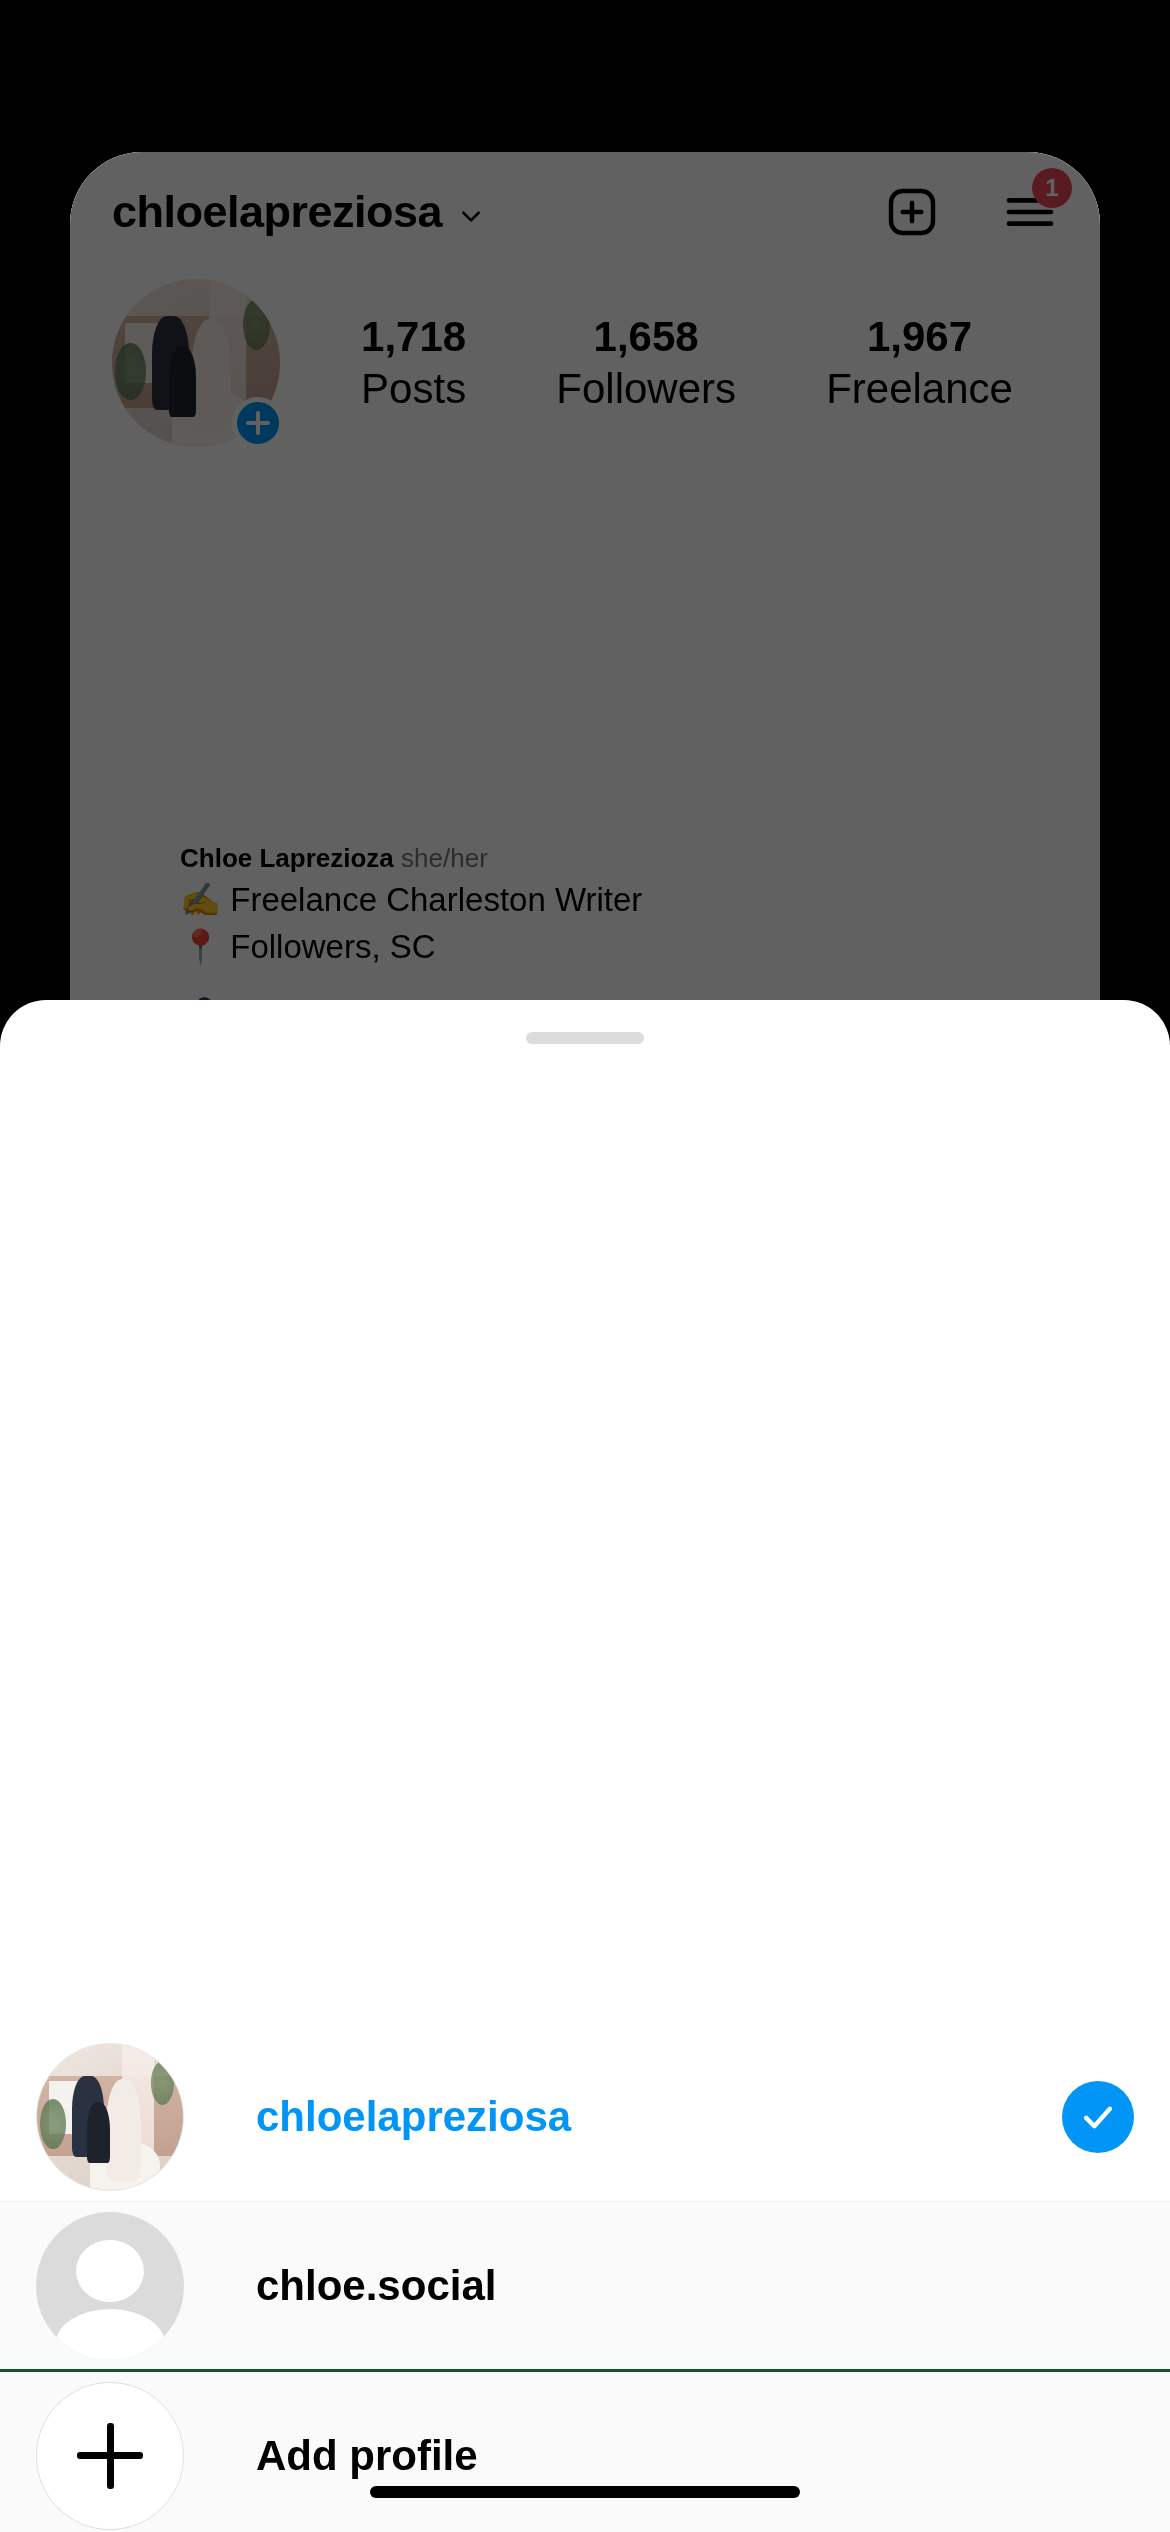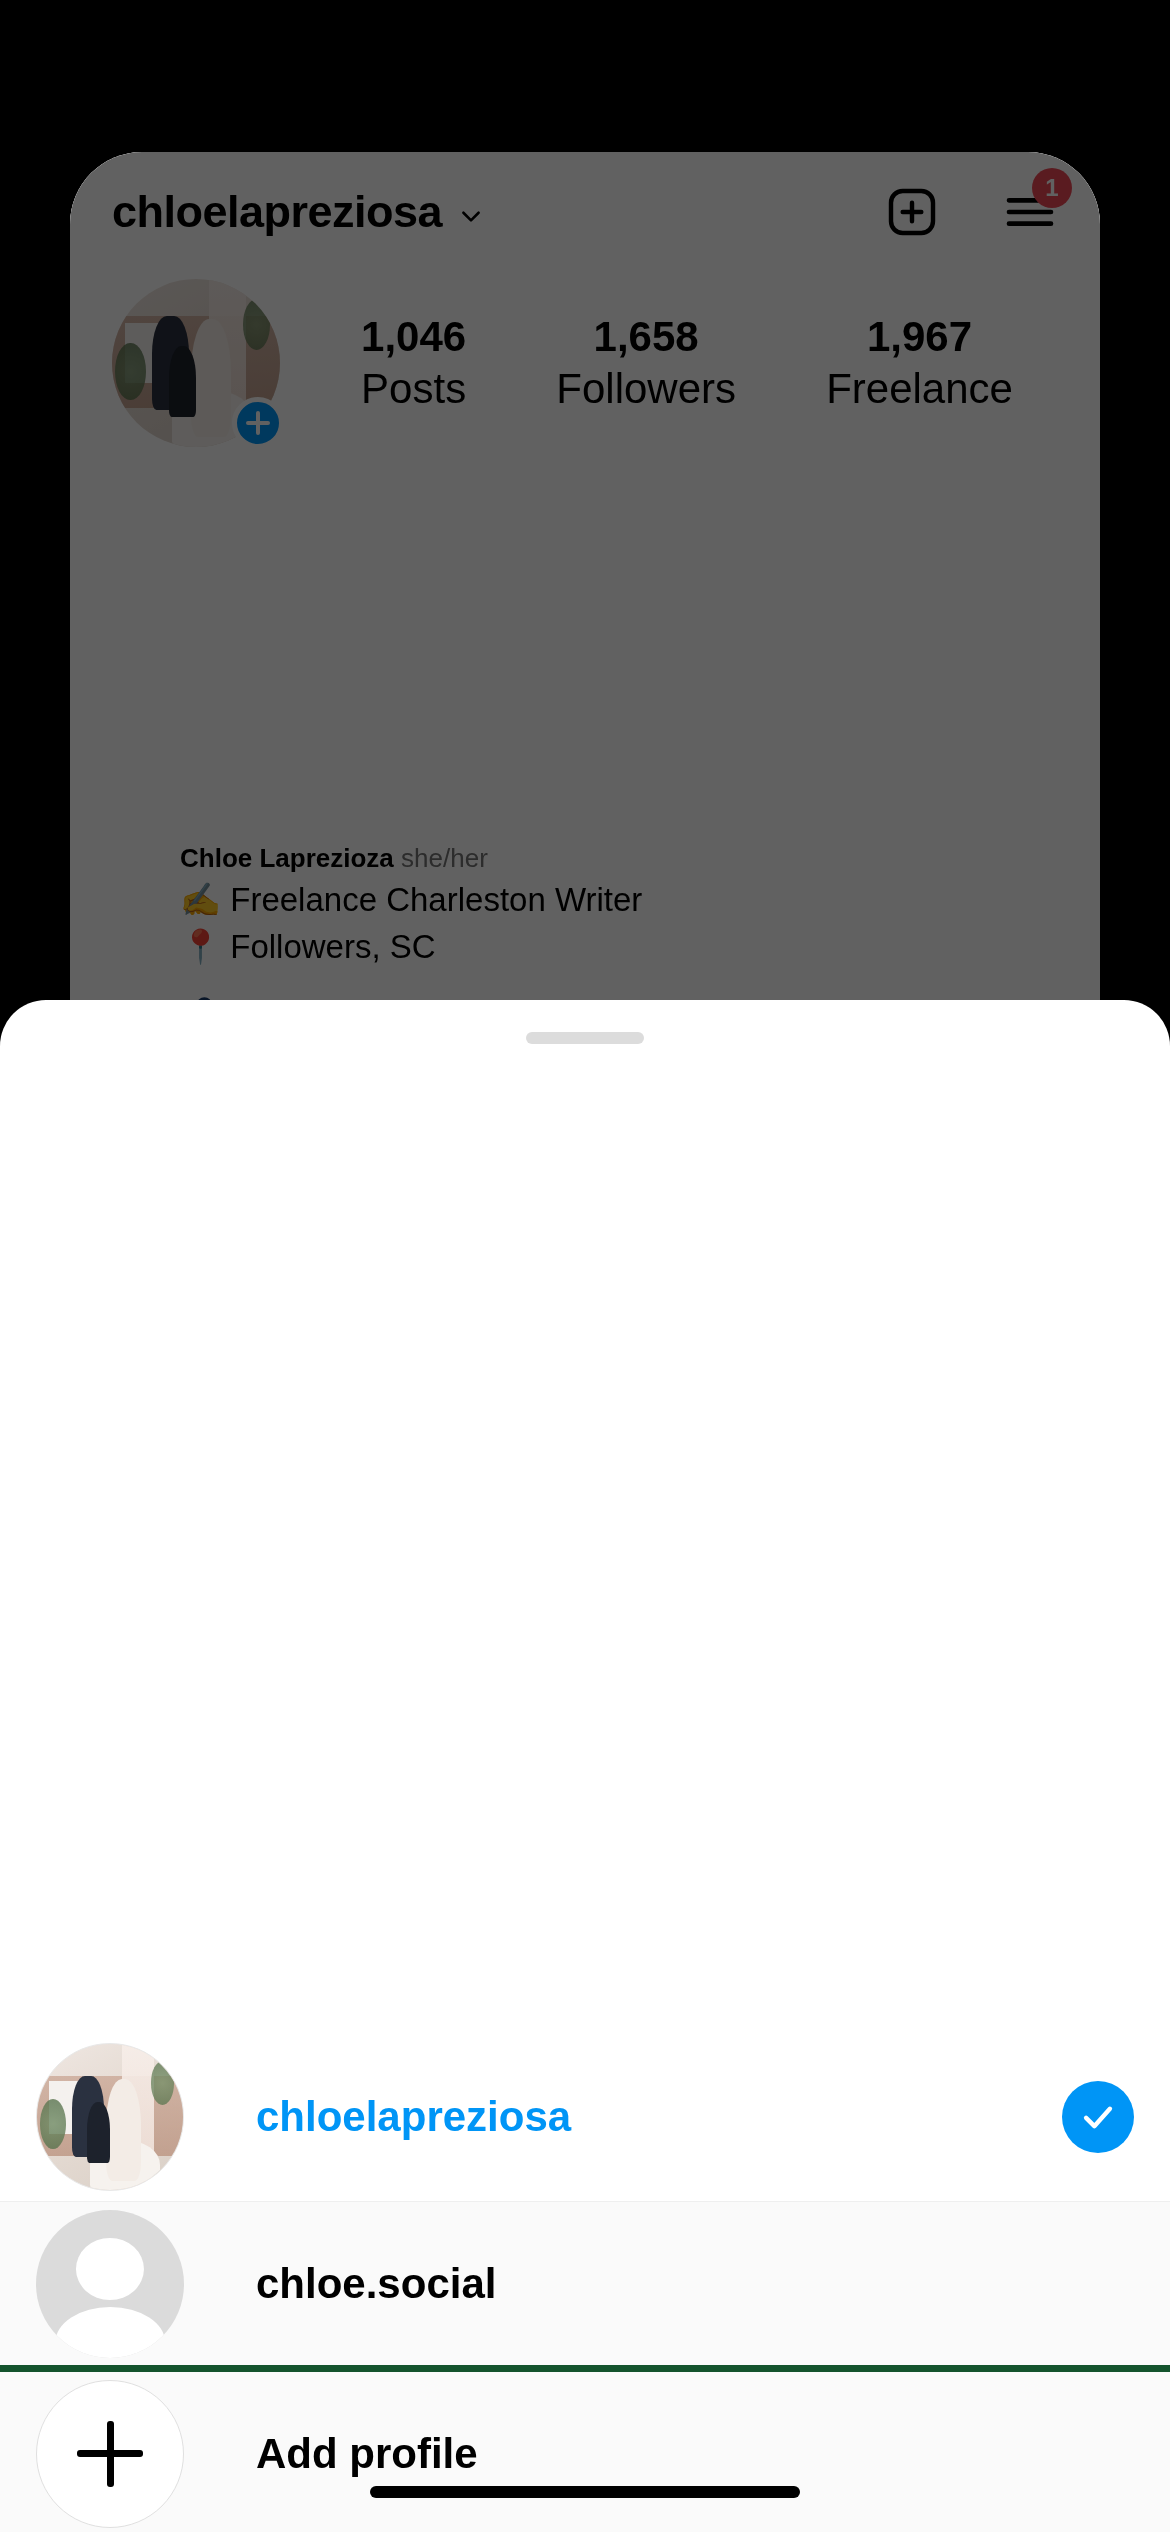--- a/index.html
+++ b/index.html
@@ -126,21 +126,21 @@
     overflow:hidden;
   }
   #sheet-top { height:1000px; }
   .drag-handle {
     width:118px; height:12px; border-radius:6px; background:#dcdcdc;
     margin:32px auto 0;
   }
   .acct-row {
     display:flex; align-items:center;
     height:170px; padding:0 36px;
-    border-bottom:7px solid #14532d;
+    border-bottom:3px solid #14532d;
   }
   .acct-row.current { background:#fff; border-bottom:1px solid #efefef; }
   .acct-row.alt { background:#fafafa; }
   .acct-av { width:148px; height:148px; border-radius:50%; flex:none; overflow:hidden; position:relative; }
   .acct-av.photo {
     background:linear-gradient(150deg,#efe7e2 0%,#e6dcd4 40%,#d9cfc6 100%);
     border:1px solid #e8e8e8;
   }
   .acct-av.photo .wall { position:absolute; left:0; top:22%; width:100%; height:55%; background:linear-gradient(180deg,#c9a593,#b9907c); opacity:.75; }
   .acct-av.photo .window { position:absolute; left:8%; top:26%; width:34%; height:36%; background:#f4f1ee; }
@@ -224,21 +224,21 @@
               <div class="greenery2"></div>
             <div class="gown"></div>
               <div class="groom"></div>
               <div class="bride"></div>
               <div class="child"></div>
           </div>
           <div class="avatar-plus"></div>
         </div>
         <div class="stats">
           <div class="stat">
-            <div class="stat-num">1,046</div>
+            <div class="stat-num">1,718</div>
             <div class="stat-lbl">Posts</div>
           </div>
           <div class="stat">
             <div class="stat-num">1,658</div>
             <div class="stat-lbl">Followers</div>
           </div>
           <div class="stat">
             <div class="stat-num">1,967</div>
             <div class="stat-lbl">Freelance</div>
           </div>

